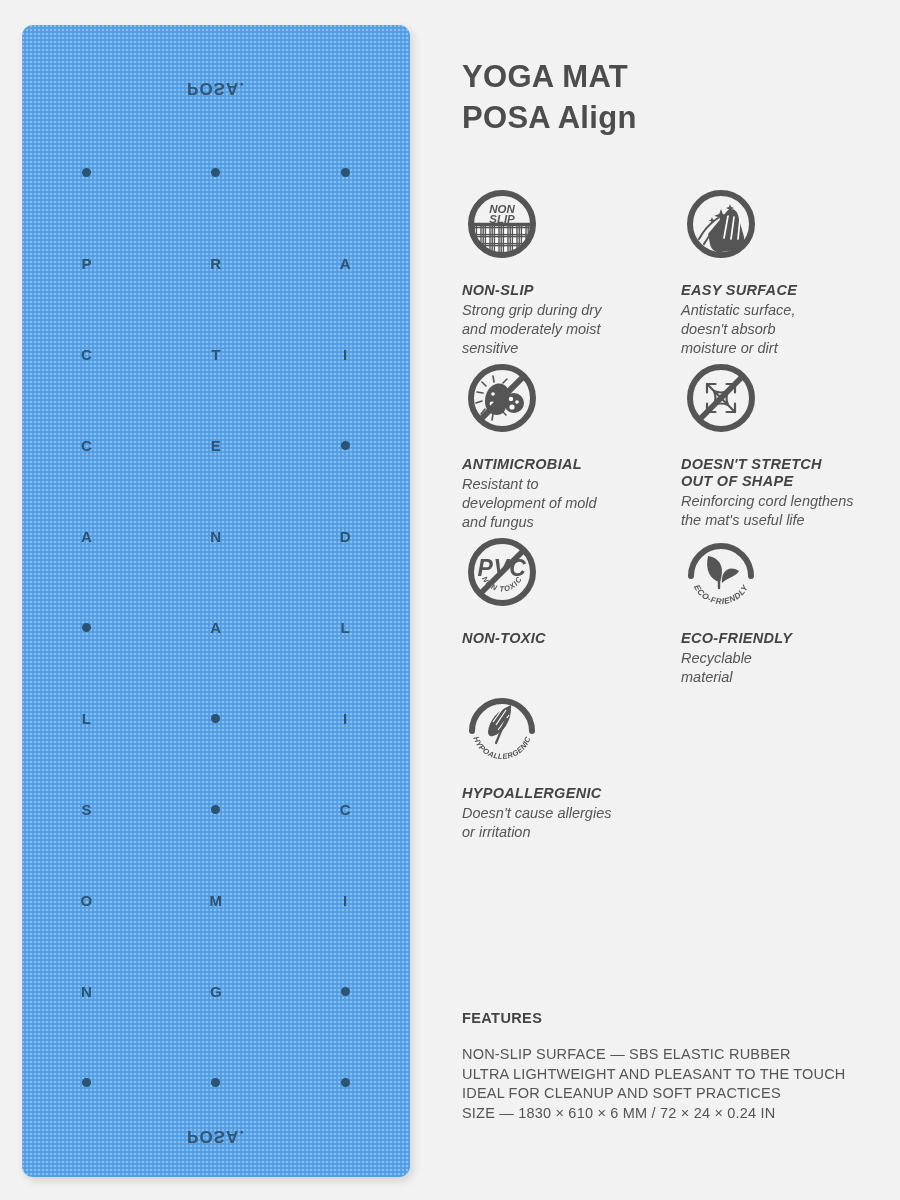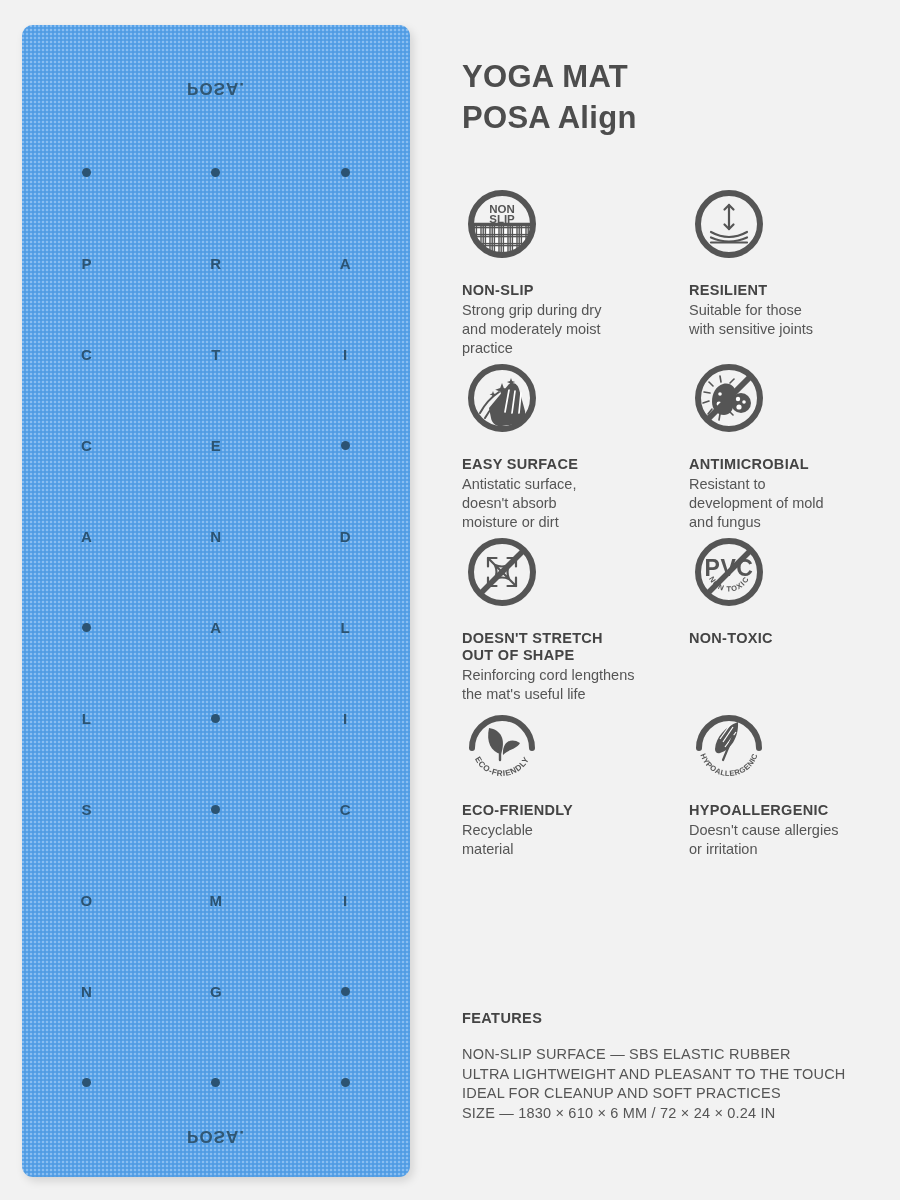--- a/index.html
+++ b/index.html
@@ -69,21 +69,22 @@
     font-size:31px; font-weight:700;
     line-height:41px;
     letter-spacing:0.3px;
   }
 
   #features-grid {
     position:absolute; left:0; top:168px;
     width:438px;
     display:grid;
     grid-template-columns:215px 215px;
-    column-gap:12px;
+    column-gap:4px;
+    font-style:italic;
   }
   .feature { position:relative; }
   .feature-icon { width:80px; height:80px; display:block; }
   .feature-title {
     margin-top:18px;
     color:#444; font-size:14.5px; font-weight:700;
     letter-spacing:0.3px; line-height:17px;
     white-space:pre-line;
   }
   .feature-desc {
@@ -206,41 +207,23 @@
               <line x1="5" y1="40" x2="75" y2="40" stroke="#555" stroke-width="2.6"></line>
             </g>
             <circle cx="40" cy="40" r="31" class="st"></circle>
             <text x="40" y="29" text-anchor="middle" class="stf" font-size="11.5" font-weight="700" font-family="Liberation Sans, sans-serif">NON</text>
             <text x="40" y="38.5" text-anchor="middle" class="stf" font-size="11.5" font-weight="700" font-family="Liberation Sans, sans-serif">SLIP</text>
           </svg>
         </div>
         <div class="feature-title">NON-SLIP</div>
         <div class="feature-desc">Strong grip during dry
 and moderately moist
-practice</div>
-      </div>
-
-      <div class="feature r0">
-        <div class="feature-icon">
-          <svg viewBox="0 0 80 80" width="80" height="80">
-            <circle cx="40" cy="40" r="31" class="st" stroke-width="4"></circle>
-            <g stroke="#555" stroke-width="2.2" fill="none" stroke-linecap="round">
-              <line x1="40" y1="21" x2="40" y2="45"></line>
-              <polyline points="35.5,25.5 40,21 44.5,25.5"></polyline>
-              <polyline points="35.5,40.5 40,45 44.5,40.5"></polyline>
-              <path d="M22 48 Q40 58 58 48"></path>
-              <path d="M22 53.5 Q40 61.5 58 53.5"></path>
-              <line x1="22" y1="58.5" x2="58" y2="58.5"></line>
-            </g>
-          </svg>
-        </div>
-        <div class="feature-title">RESILIENT</div>
-        <div class="feature-desc">Suitable for those
-with sensitive joints</div>
-      </div>
+sensitive</div>
+      </div>
+
 
       <div class="feature r1">
         <div class="feature-icon">
           <svg viewBox="0 0 80 80" width="80" height="80">
             <defs>
                 <clipPath id="clipEC">
                   <circle cx="40" cy="40" r="31"></circle>
                 </clipPath>
               </defs>
             <circle cx="40" cy="40" r="31" class="st"></circle>

